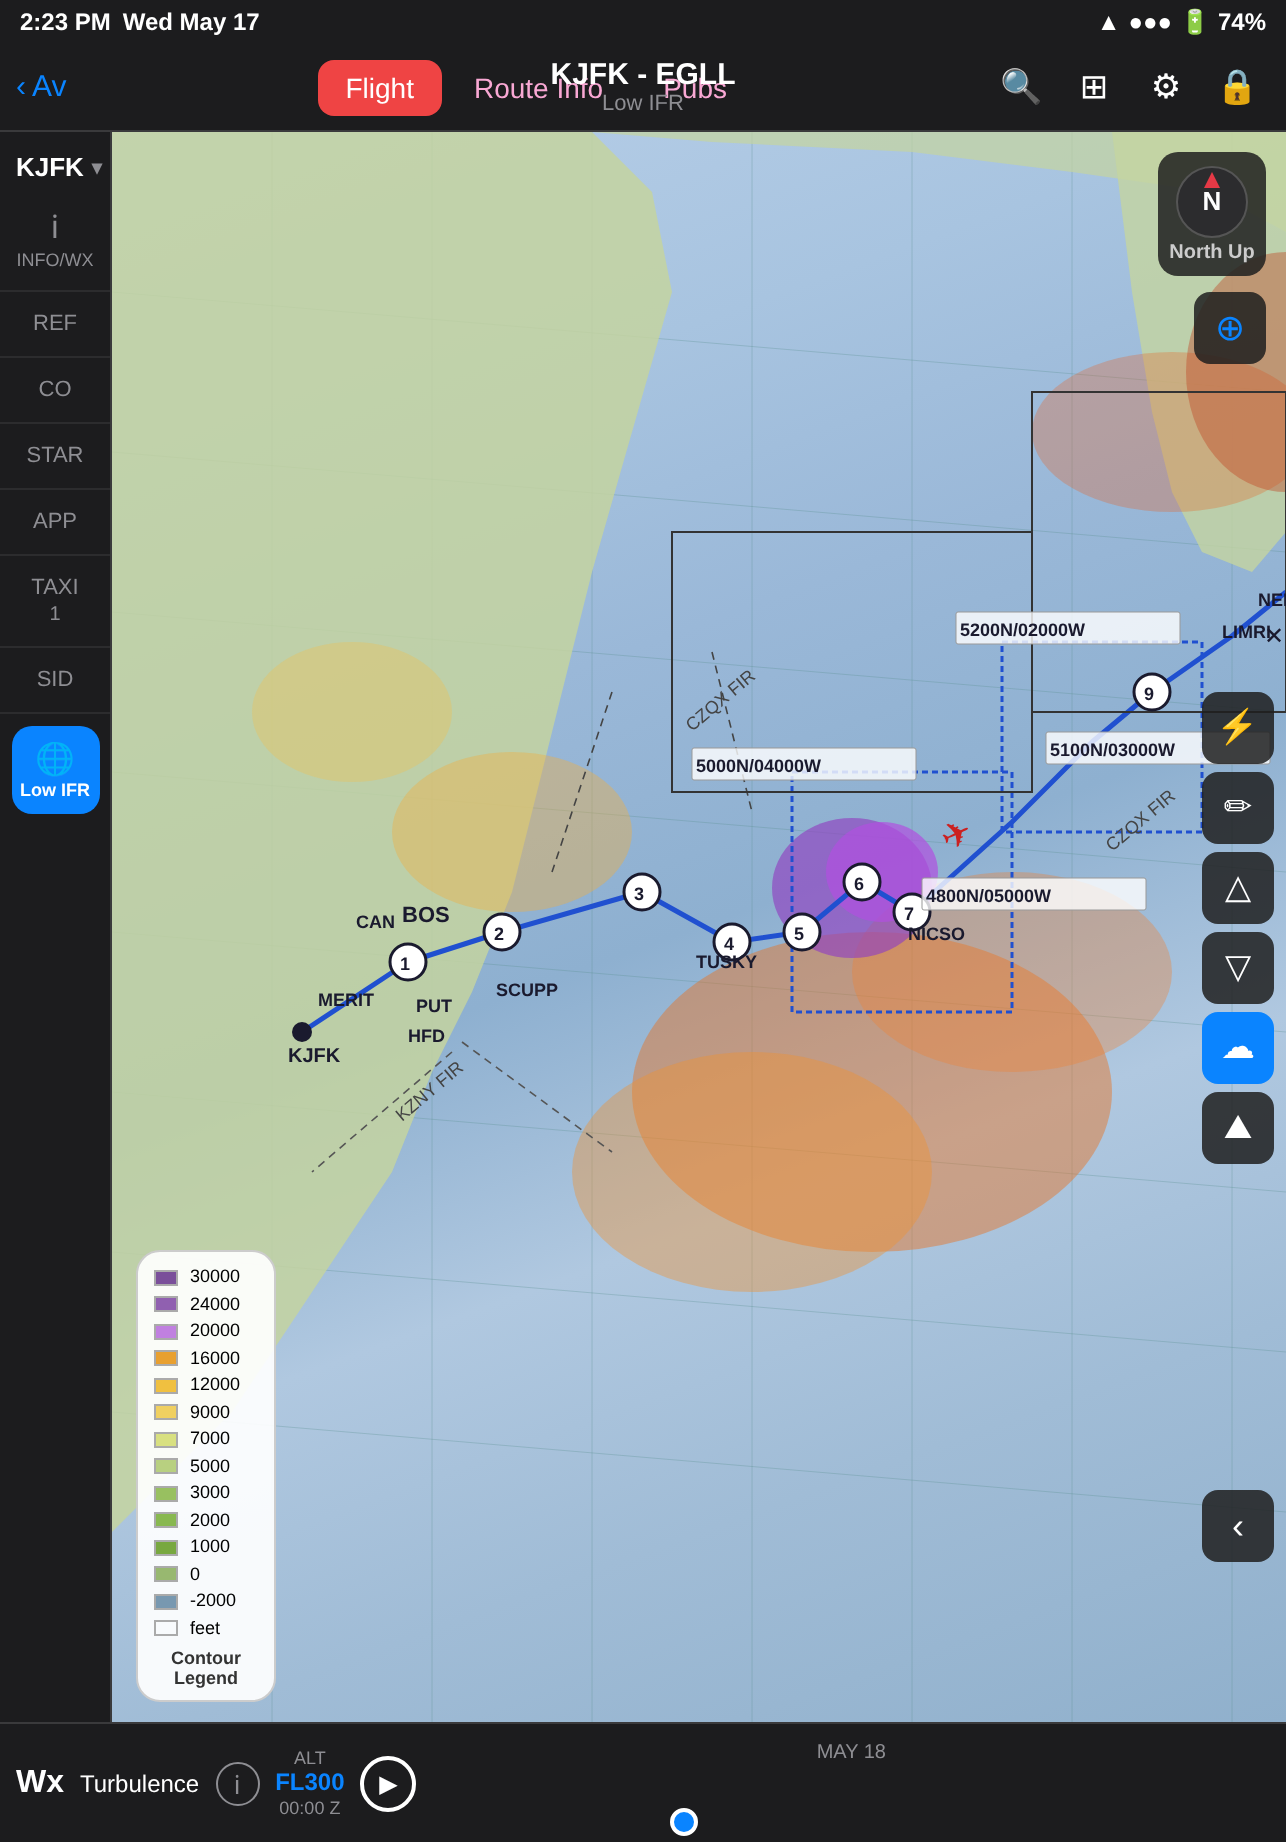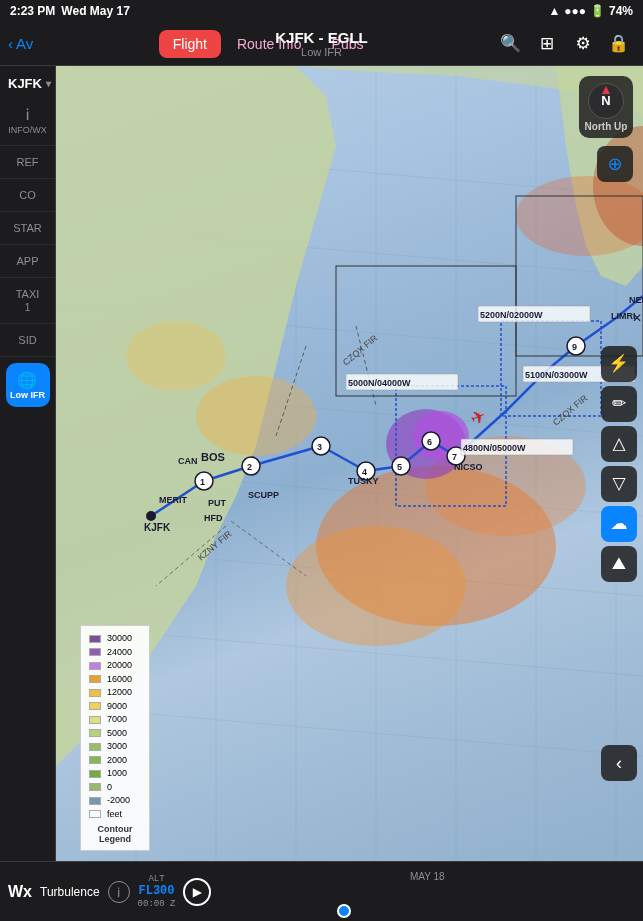--- a/index.html
+++ b/index.html
@@ -235,24 +235,24 @@
       display: flex; align-items: center; justify-content: center;
       color: #0a84ff;
       font-size: 18px;
       z-index: 50;
       cursor: pointer;
     }
 
     
     #contour-legend {
       position: absolute;
-      bottom: 10px; left: 24px;
+      bottom: 10px; left: 12px;
       background: rgba(255,255,255,0.92);
       border: 1px solid #ccc;
-      border-radius: 0;
+      border-radius: 12px;
       padding: 6px 8px;
       z-index: 50;
       min-width: 70px;
     }
     .contour-row {
       display: flex;
       align-items: center;
       gap: 6px;
       font-size: 9px;
       line-height: 1.5;
@@ -338,21 +338,20 @@
       display: flex; align-items: center; justify-content: center;
       color: #8e8e93;
       font-size: 13px;
       cursor: pointer;
     }
     .bottom-alt-block {
       display: flex;
       flex-direction: column;
       align-items: center;
       line-height: 1.2;
-      font-family: Liberation Mono, monospace;
     }
     .bottom-alt-label {
       font-size: 9px;
       color: #8e8e93;
     }
     .bottom-alt-value {
       font-size: 12px;
       font-weight: 700;
       color: #0a84ff;
     }

